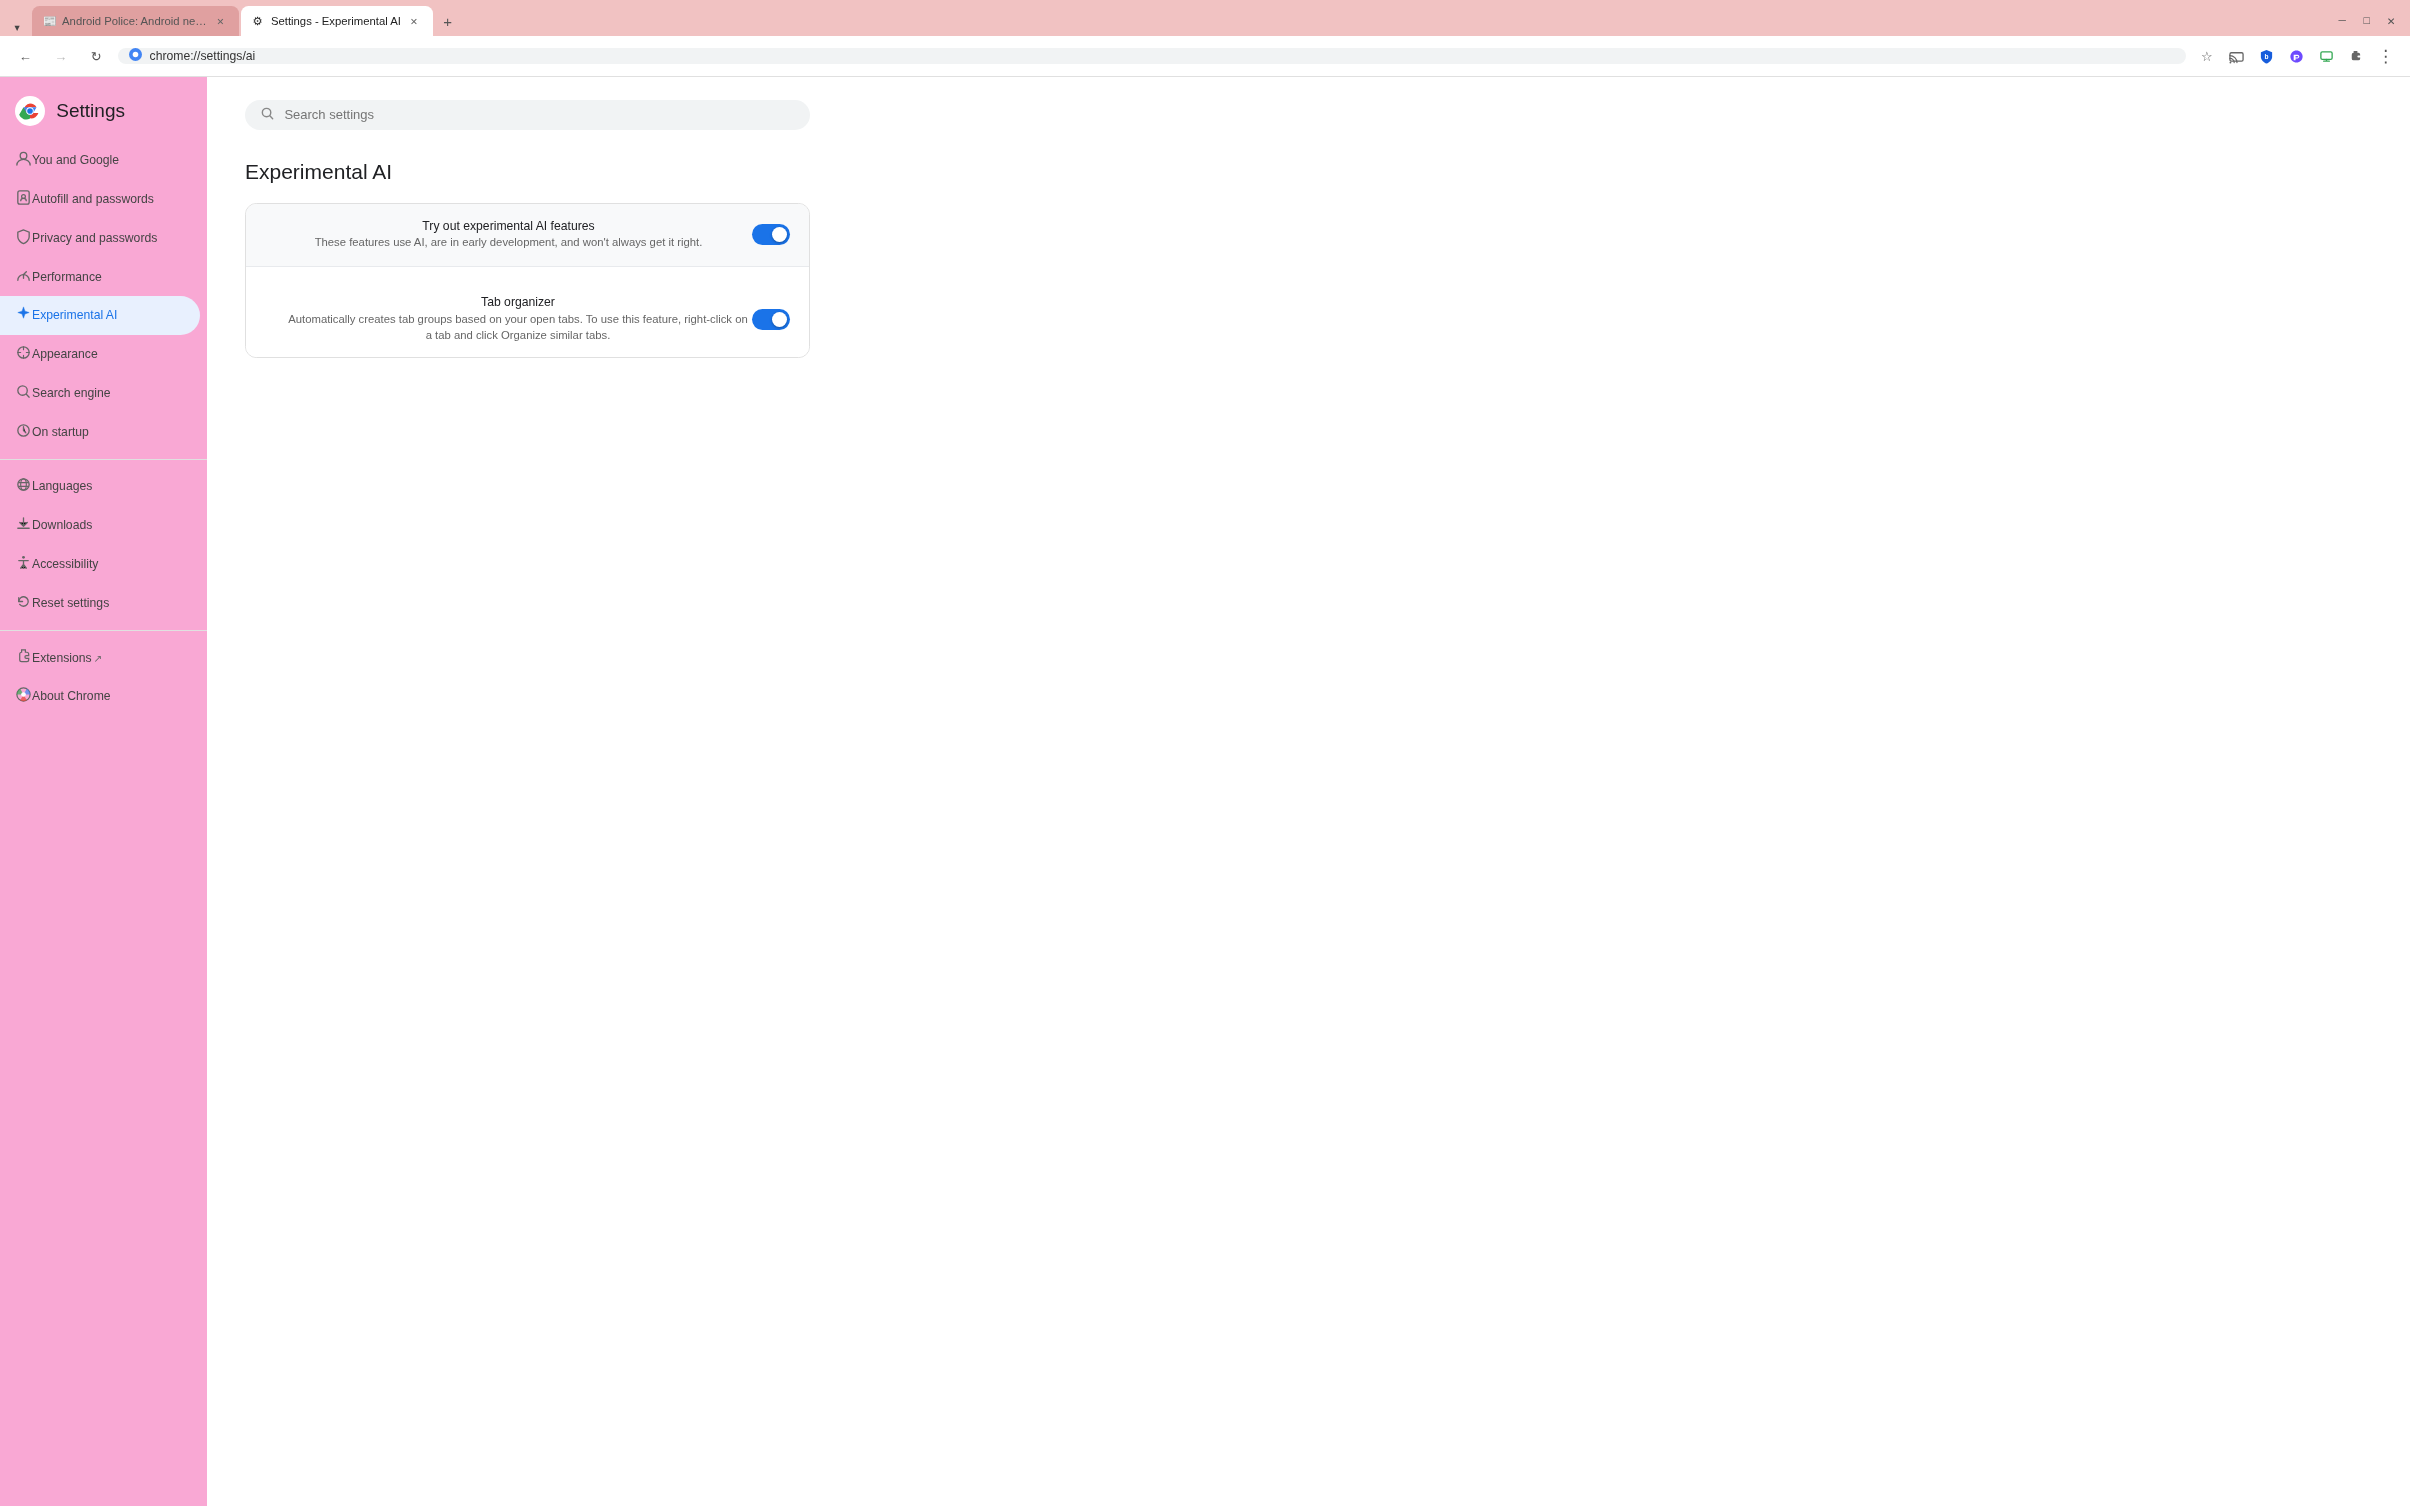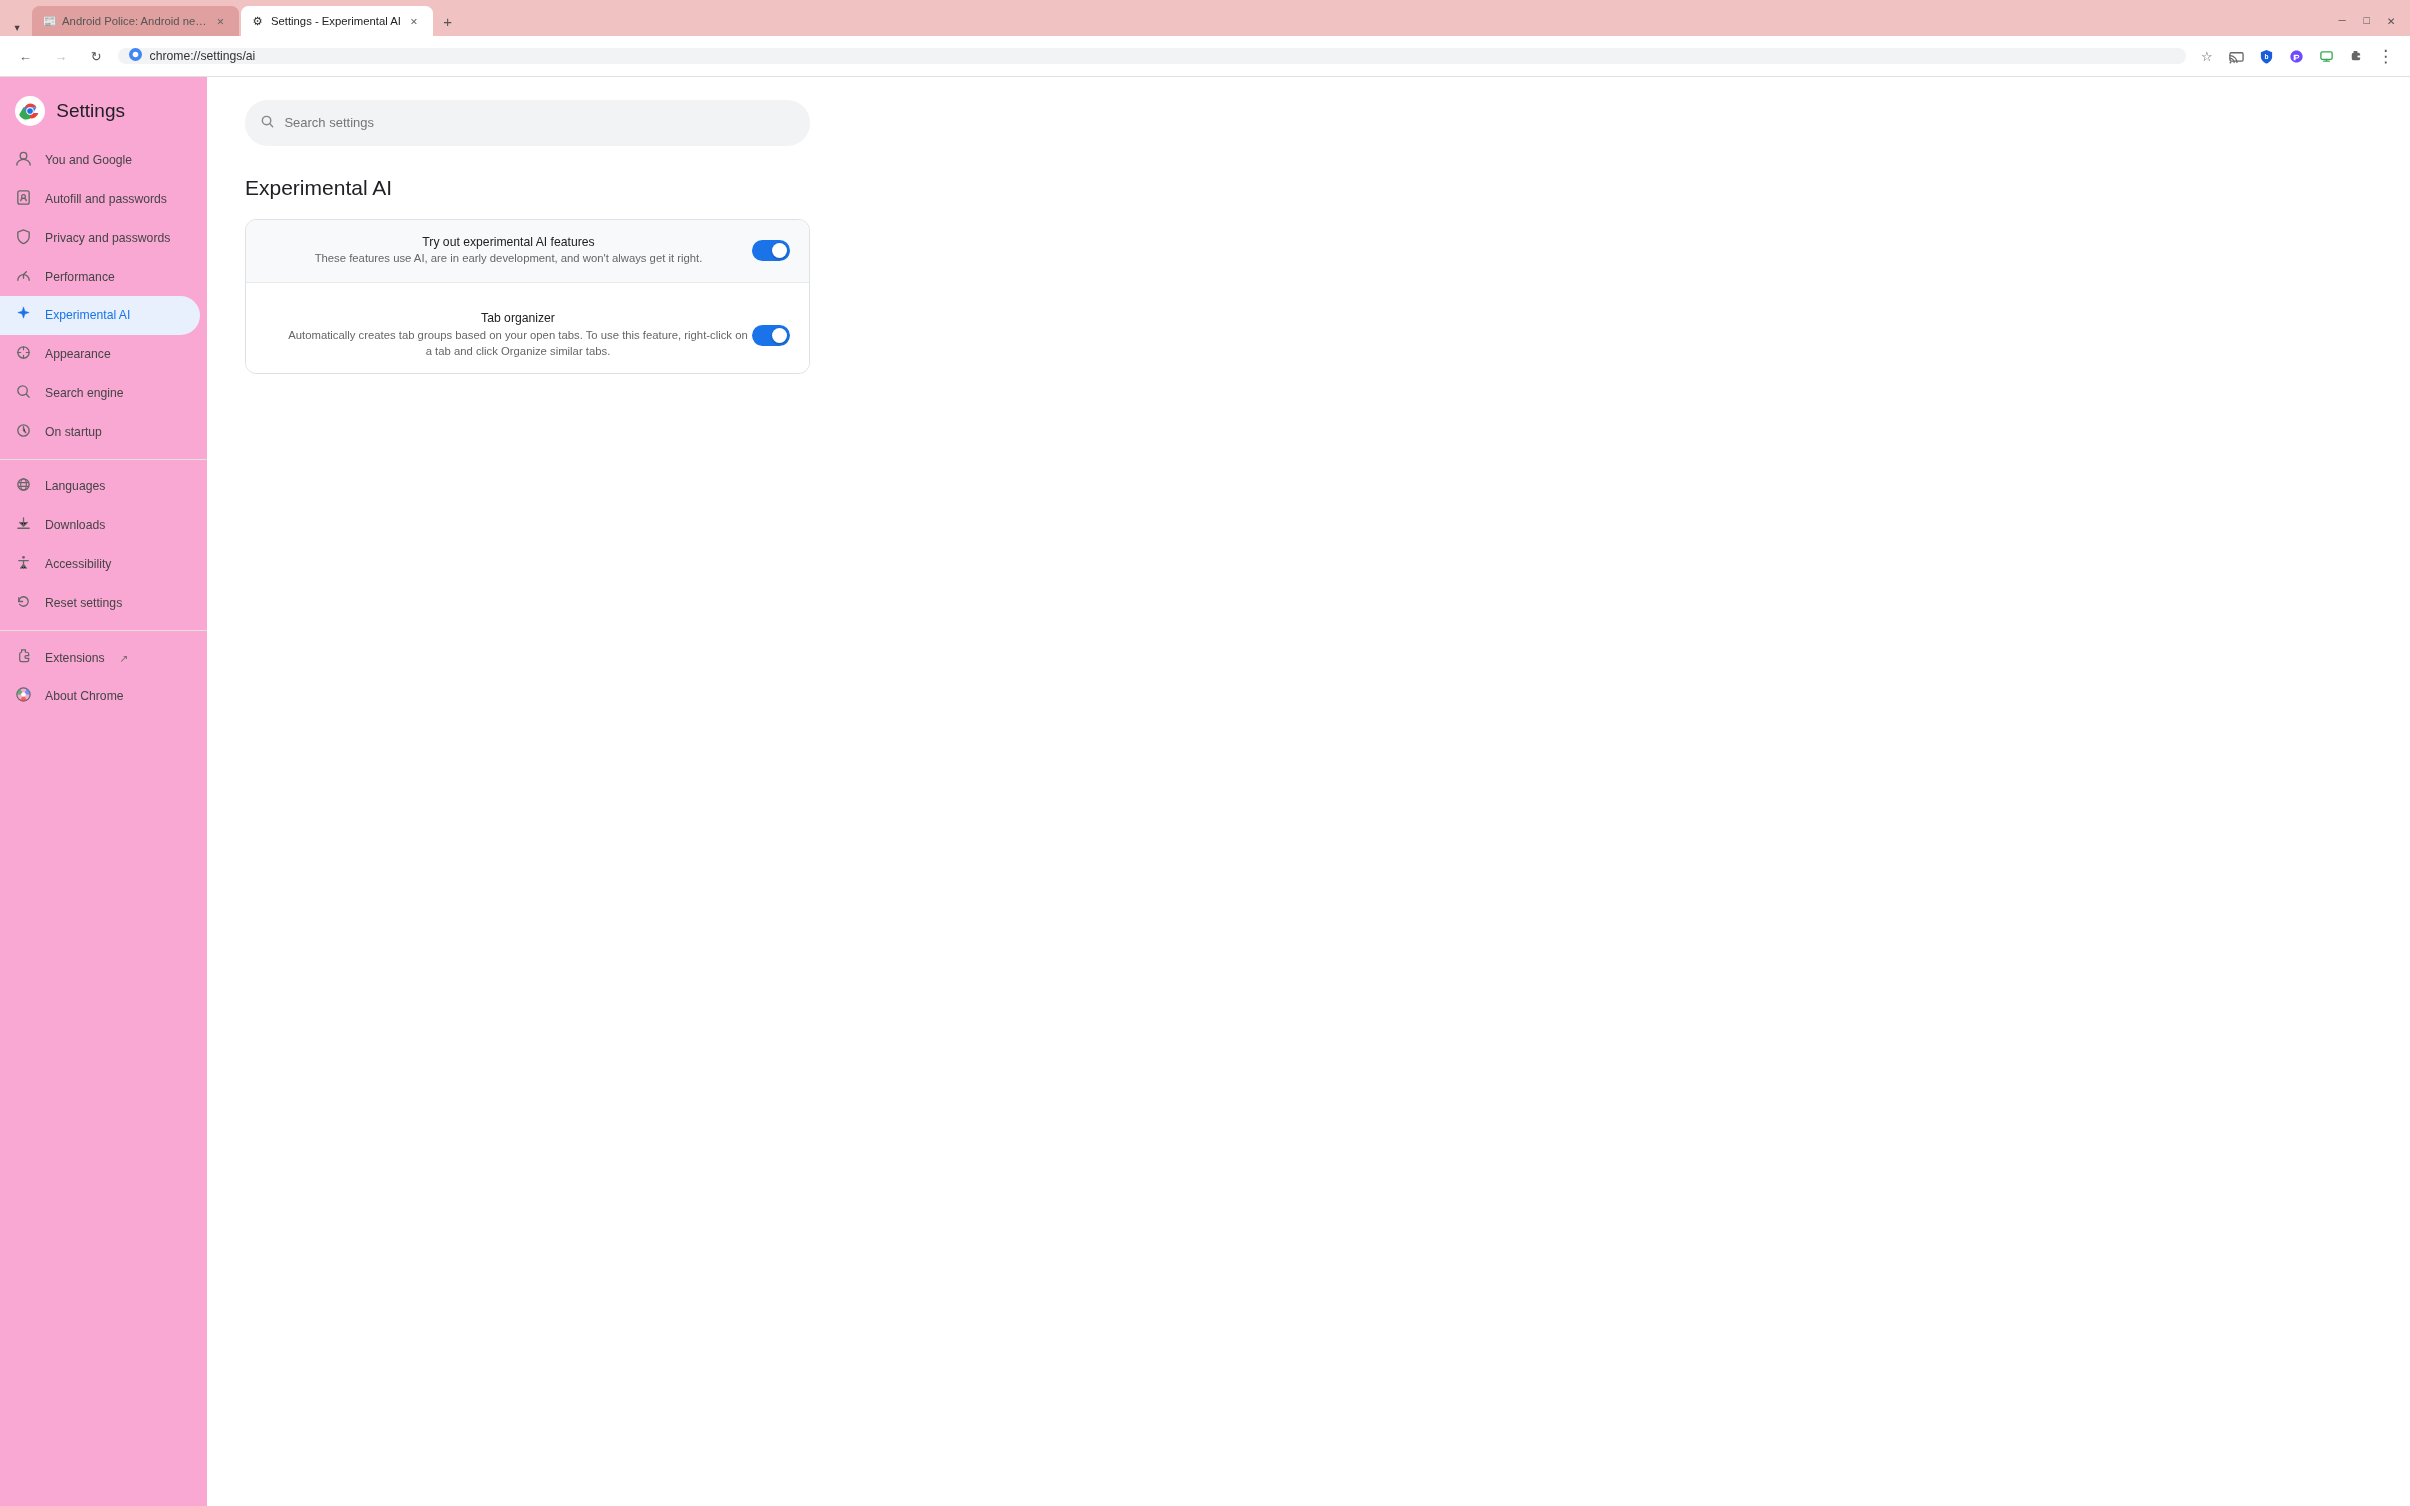--- a/index.html
+++ b/index.html
@@ -93,21 +93,20 @@
       height: 30px;
     }
     .settings-title {
       font-size: 19px;
       font-weight: 400;
       color: #202124;
     }
     .sidebar-item {
       display: flex;
       align-items: center;
-      gap: 13px;
       padding: 9.4px 15px;
       cursor: pointer;
       border-radius: 0 22.6px 22.6px 0;
       margin-right: 7.5px;
       color: #444;
       font-size: 12.2px;
     }
     .sidebar-item.active { background: #e8f0fe; color: #1a73e8; font-weight: 500; }
     .sidebar-item.active .sidebar-icon { color: #1a73e8; }
     .sidebar-icon { width: 17px; text-align: center; font-size: 14px; color: #666; }
@@ -118,21 +117,21 @@
       overflow-y: auto;
       padding: 22.6px 38px;
       background: #fff;
     }
     .search-bar-container {
       max-width: 565px;
       margin-bottom: 30px;
     }
     .search-bar {
       width: 100%;
-      height: 46px;
+      height: 30px;
       background: #f1f3f4;
       border-radius: 22.6px;
       display: flex;
       align-items: center;
       padding: 0 15px;
       gap: 9.4px;
       border: none;
     }
     .search-icon { color: #888; font-size: 14px; }
     .search-input {

